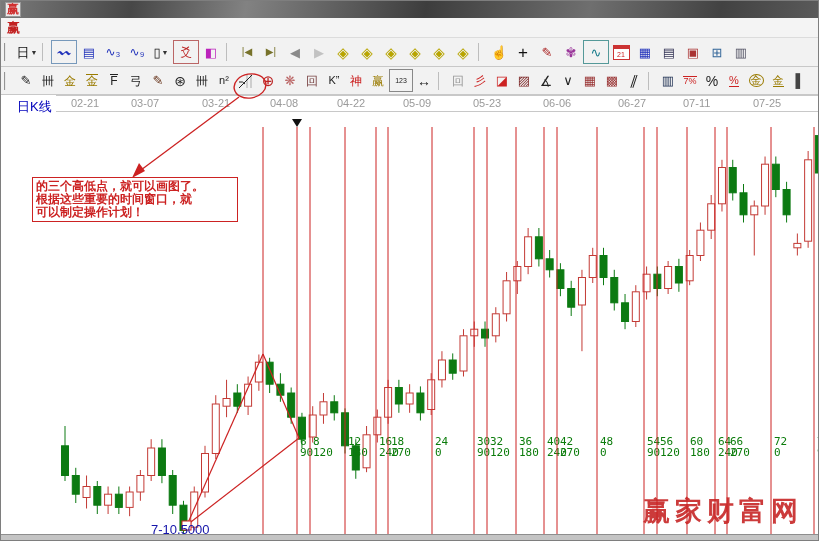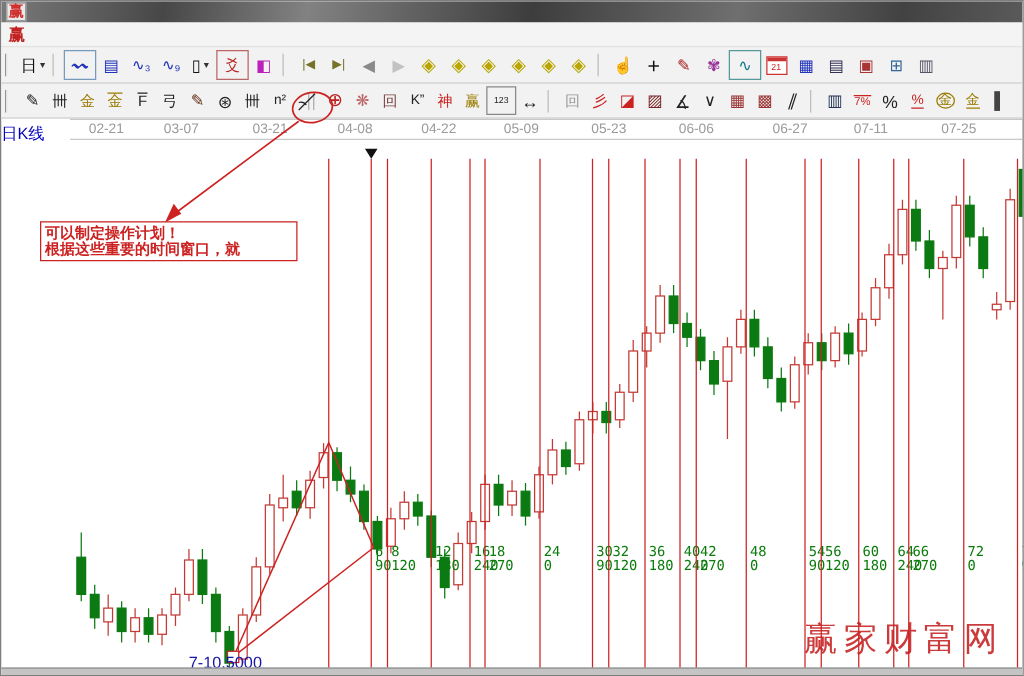--- a/index.html
+++ b/index.html
@@ -20,26 +20,26 @@
   #toolbar-main .tbtn{width:24px;height:22px;}
   #toolbar-draw .tbtn{width:22px;height:21px;}
   .glyph{line-height:1;}
   .dd{font-size:7px;color:#333;margin-left:1px;}
   .boxed{border-width:1px;border-style:solid;}
   .cal{width:15px;height:13px;border:1px solid #cc3333;background:#fff;display:flex;align-items:flex-end;justify-content:center;position:relative;}
   .cal:before{content:"";position:absolute;top:0;left:0;right:0;height:3px;background:#cc3333;}
   .cal span{font-size:7px;color:#cc2222;line-height:9px;}
   .datestrip-line{position:absolute;left:55px;right:0;height:1px;background:#c8c8c8;}
   .date-label{position:absolute;font-size:11px;color:#9a9a9a;top:96px;}
-  #mode-label{position:absolute;left:0;top:97px;color:#0000bb;font-size:13px;}
+  #mode-label{position:absolute;left:16px;top:97px;color:#0000bb;font-size:13px;}
   #overlay{position:absolute;left:0;top:0;width:819px;height:541px;pointer-events:none;z-index:3;}
   #tip-box{position:absolute;left:31px;top:176px;width:198px;background:#ffffff;border:1px solid #cc2222;
     color:#cc2222;font-size:12px;line-height:13px;font-weight:bold;padding:2px 3px;z-index:2;}
   #low-label{position:absolute;left:150px;top:521px;color:#1515aa;font-size:13px;z-index:4;}
-  #watermark{position:absolute;left:642px;top:492px;font-size:27px;font-weight:normal;color:#cc3b3b;
+  #watermark{position:absolute;left:642px;top:492px;font-size:27px;font-weight:bold;color:#cc3b3b;
     letter-spacing:5px;font-family:"DejaVu Serif",serif;z-index:1;}
   .bottombar{position:absolute;left:0;right:0;bottom:0;height:5px;background:#c4c4c4;border-top:1px solid #8e8e8e;z-index:5;}
 </style>
 </head>
 <body>
 
 <div id="win">
 
   <div class="titlebar">
     <span class="logo">赢</span>
@@ -475,22 +475,23 @@
       <line x1="186" y1="524" x2="262" y2="353" stroke="#cc2222" stroke-width="1.2"></line>
       <line x1="262" y1="353" x2="298" y2="437" stroke="#cc2222" stroke-width="1.2"></line>
       <line x1="186" y1="524" x2="298" y2="437" stroke="#cc2222" stroke-width="1.2"></line>
       <rect x="181" y="520" width="9" height="9" fill="#fff" stroke="#cc2222" style="pointer-events: auto;"></rect>
       <line x1="238" y1="96" x2="140" y2="169" stroke="#cc2222" stroke-width="1.3"></line>
       <polygon points="131,177 144,170 138,162" fill="#cc2222"></polygon>
       <ellipse cx="249" cy="85" rx="16" ry="12" transform="rotate(-10 249 85)" fill="none" stroke="#cc2222" stroke-width="1.4"></ellipse>
     </svg>
 
   <div id="tip-box">
+      <div>的三个高低点，就可以画图了。</div>
+      <div>根据这些重要的时间窗口，就</div>
       <div>可以制定操作计划！</div>
-      <div>根据这些重要的时间窗口，就</div>
     </div>
 
   <div id="low-label">7-10.5000</div>
 
   <div id="watermark">赢家财富网</div>
 
   <div class="bottombar"></div>
 
 </div>
 

